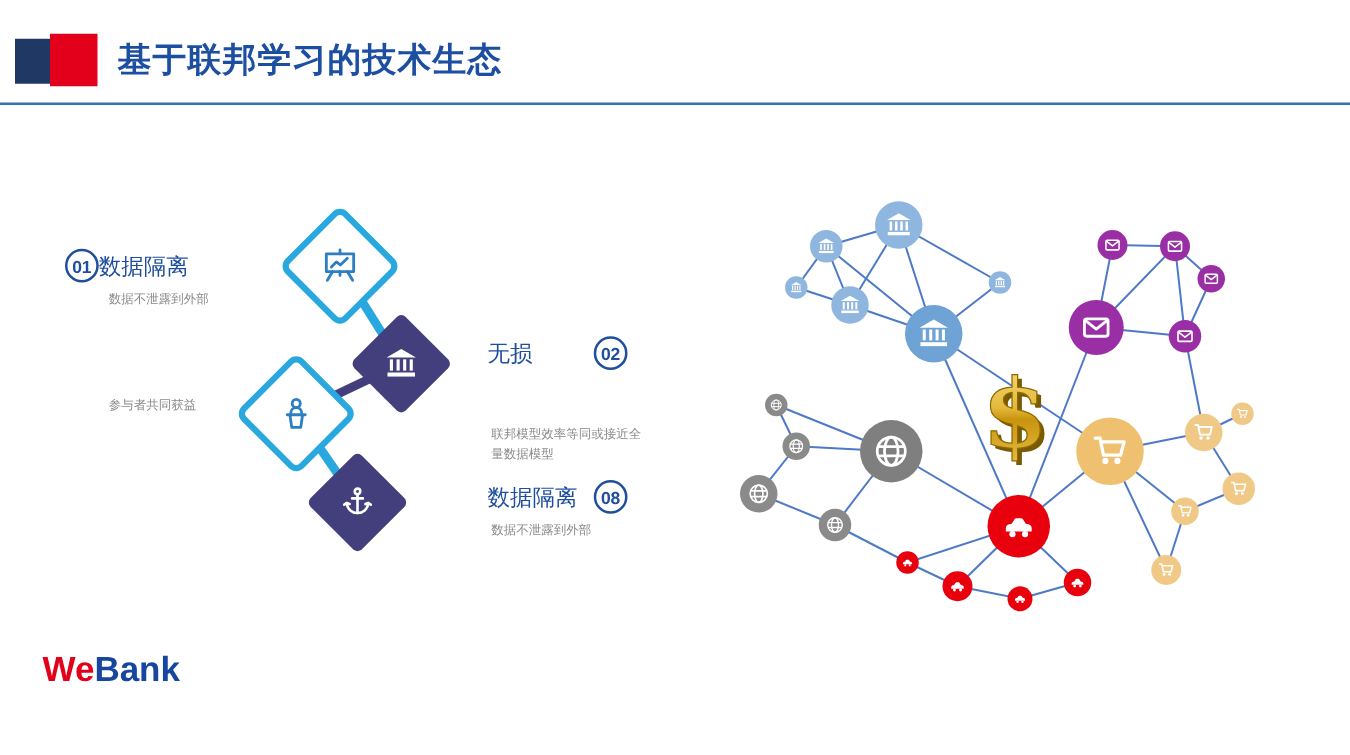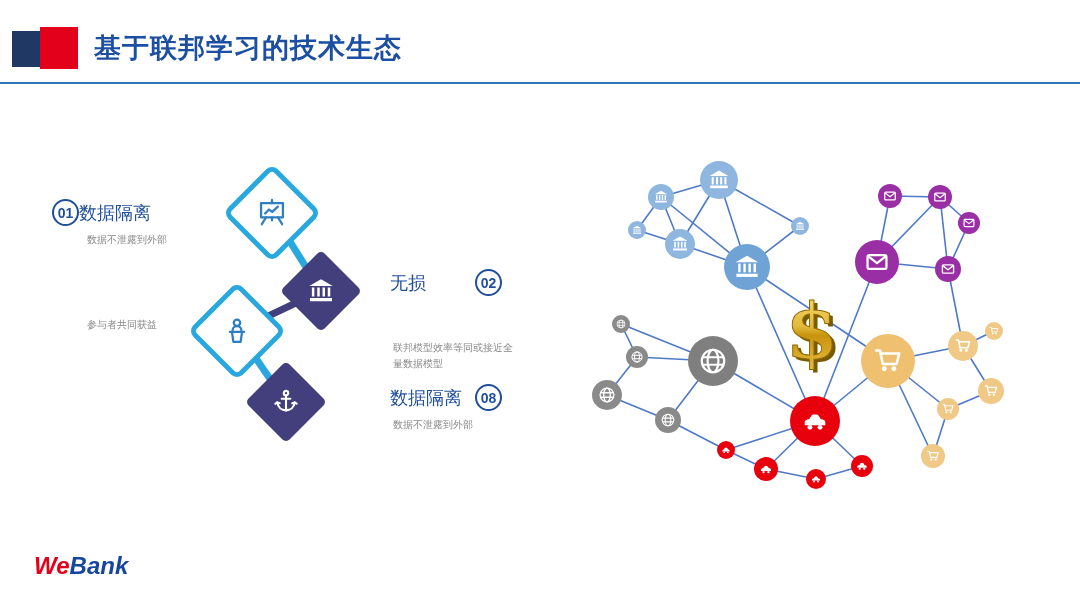--- a/index.html
+++ b/index.html
@@ -29,22 +29,22 @@
   .point-title{color:#1F4E9C;font-weight:normal;font-size:18px;white-space:nowrap;}
   .point-desc{color:#8a8a8a;font-size:10px;line-height:1.55;margin-top:6px;}
   .point.left .point-desc{margin-left:35px;}
   .point.right .point-desc{margin-left:3px;}
   #point-02 .point-desc{width:122px;margin-top:44px;}
   
   .diagram-svg{position:absolute;left:150px;top:150px;width:400px;height:320px;}
   .net-svg{position:absolute;left:580px;top:140px;width:440px;height:370px;}
   
   .webank-logo{
-    position:absolute;left:34px;top:552px;
-    font-size:24px;font-weight:bold;font-style:italic;letter-spacing:0;
+    position:absolute;left:34px;top:520px;
+    font-size:28px;font-weight:bold;letter-spacing:0;
   }
   .webank-logo .we{color:#E2001A;}
   .webank-logo .bank{color:#17469E;}
 </style>
 </head>
 <body>
 
 <div class="slide">
 
   <div class="sq navy"></div>

